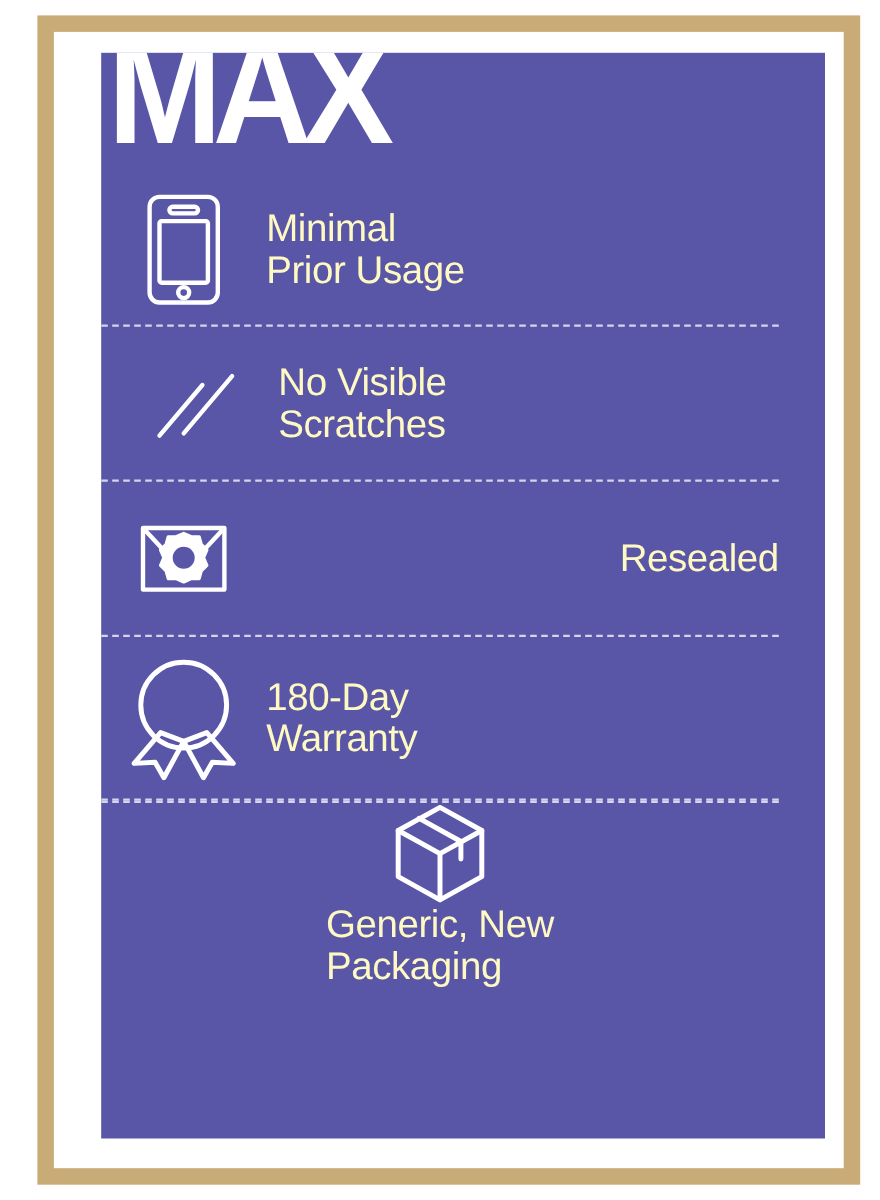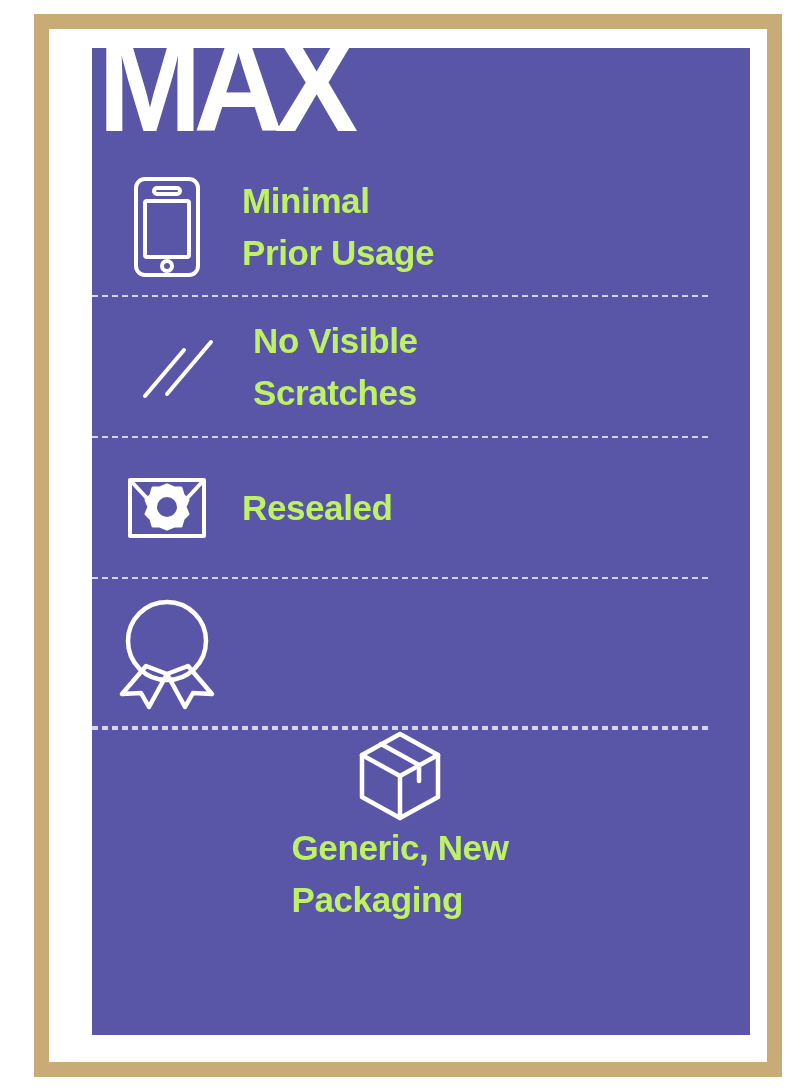--- a/index.html
+++ b/index.html
@@ -83,39 +83,39 @@
     justify-content: center;
   }
 
   .feature-icon svg {
     display: block;
     overflow: visible;
   }
 
   .feature-label {
     flex: 1 1 auto;
-    color: #bef264;
+    color: #fef9c3;
     font-family: "Liberation Sans", sans-serif;
-    font-weight: 700;
+    font-weight: 400;
     font-size: 35px;
-    line-height: 52px;
+    line-height: 38px;
     letter-spacing: -0.4px;
     white-space: pre-line;
   }
 
   .divider {
     width: 100%;
     height: 0;
     border-top: 2px dashed #d6d3ec;
   }
 
   
   .row-h-tall  { height: 137px; }
   .row-h-mid   { height: 139px; margin-left: 11px; }
-  .row-h-short { height: 139px; }
+  .row-h-short { height: 139px; text-align: right; }
   .row-h-4     { height: 147px; }
   .row-h-5     { height: 161px; }
   .row-h-6     { height: 147px; flex-direction: column; }
 </style>
 </head>
 <body>
 
 <div id="infographic-card">
 
   <div id="gold-frame"></div>
@@ -173,20 +173,22 @@
       <div class="divider"></div>
 
       <div class="feature-row row-h-4">
         <div class="feature-icon">
           <svg width="106" height="110" viewBox="0 0 106 110" fill="none" stroke="#ffffff" stroke-width="4.5" stroke-linecap="round" stroke-linejoin="round">
             <path d="M32 68 L8 96 L27 95 L35 109 L53 76 Z"></path>
             <path d="M74 68 L98 96 L79 95 L71 109 L53 76 Z"></path>
             <circle cx="53" cy="43" r="39"></circle>
           </svg>
         </div>
+        <div class="feature-label">180-Day
+Warranty</div>
       </div>
 
       <div class="divider"></div>
 
 
       <div class="divider"></div>
 
       <div class="feature-row row-h-6">
         <div class="feature-icon">
           <svg width="86" height="92" viewBox="0 0 86 92" fill="none" stroke="#ffffff" stroke-width="4.5" stroke-linecap="round" stroke-linejoin="round">

